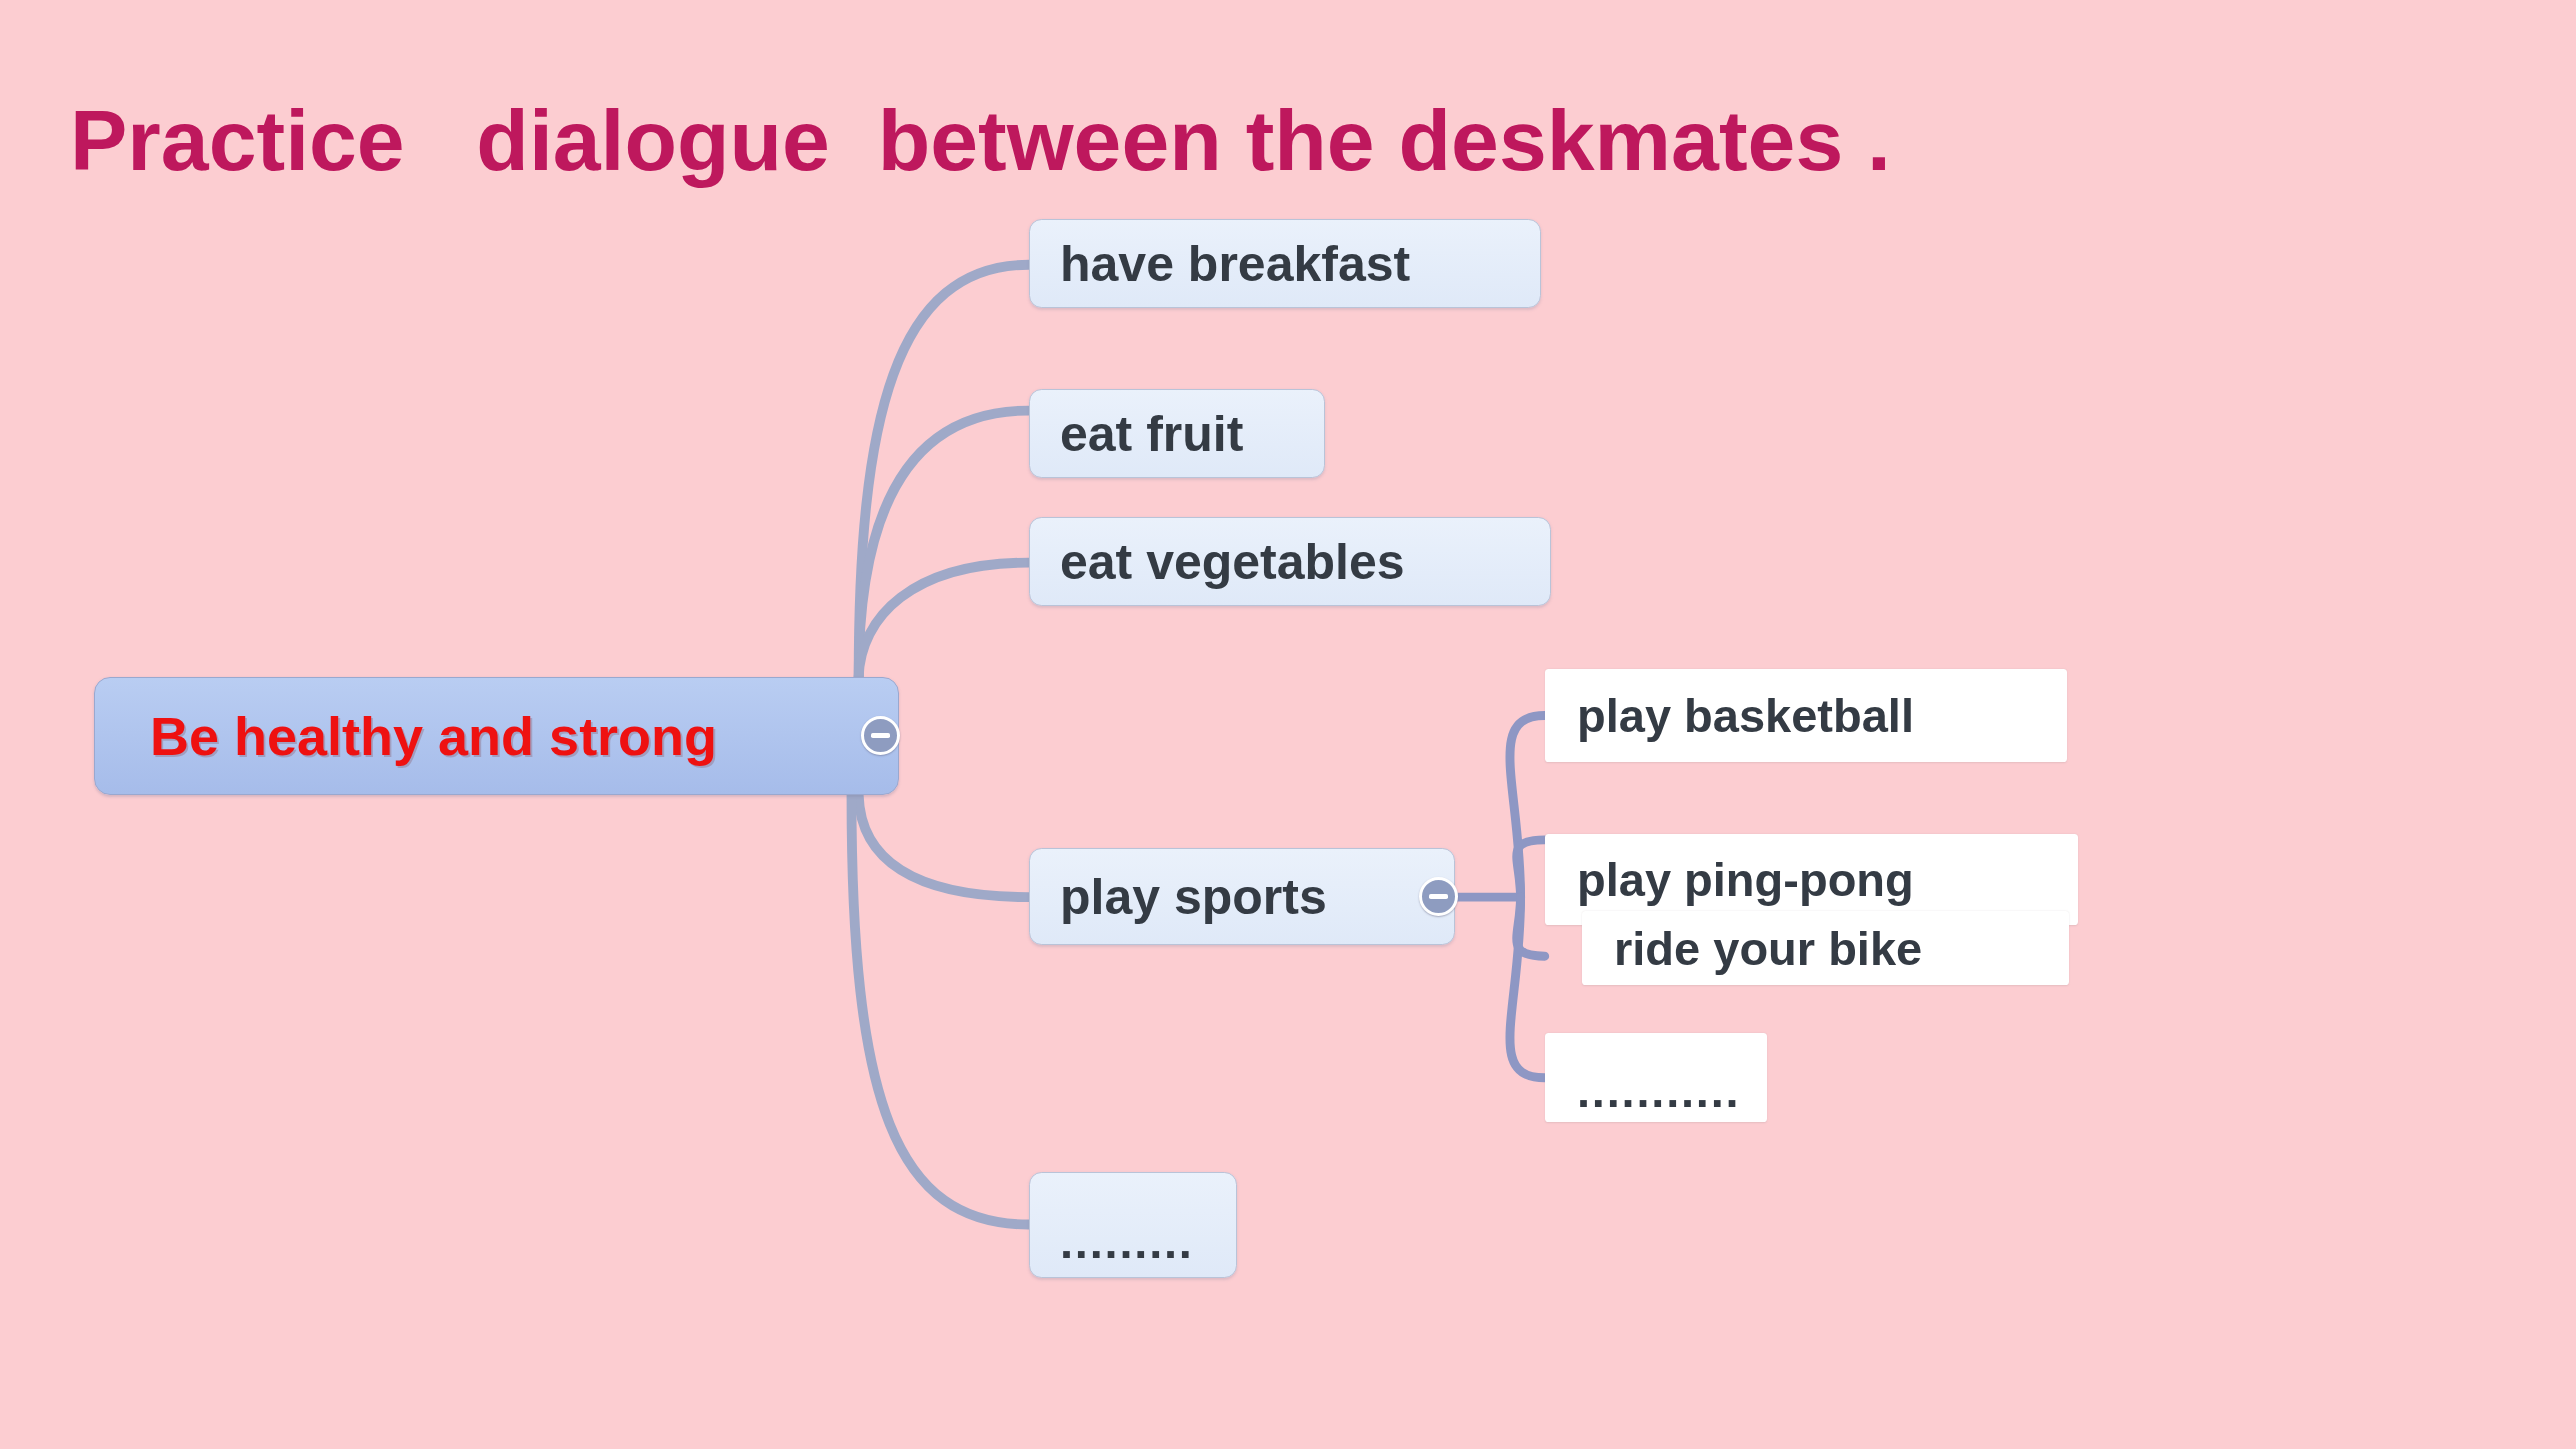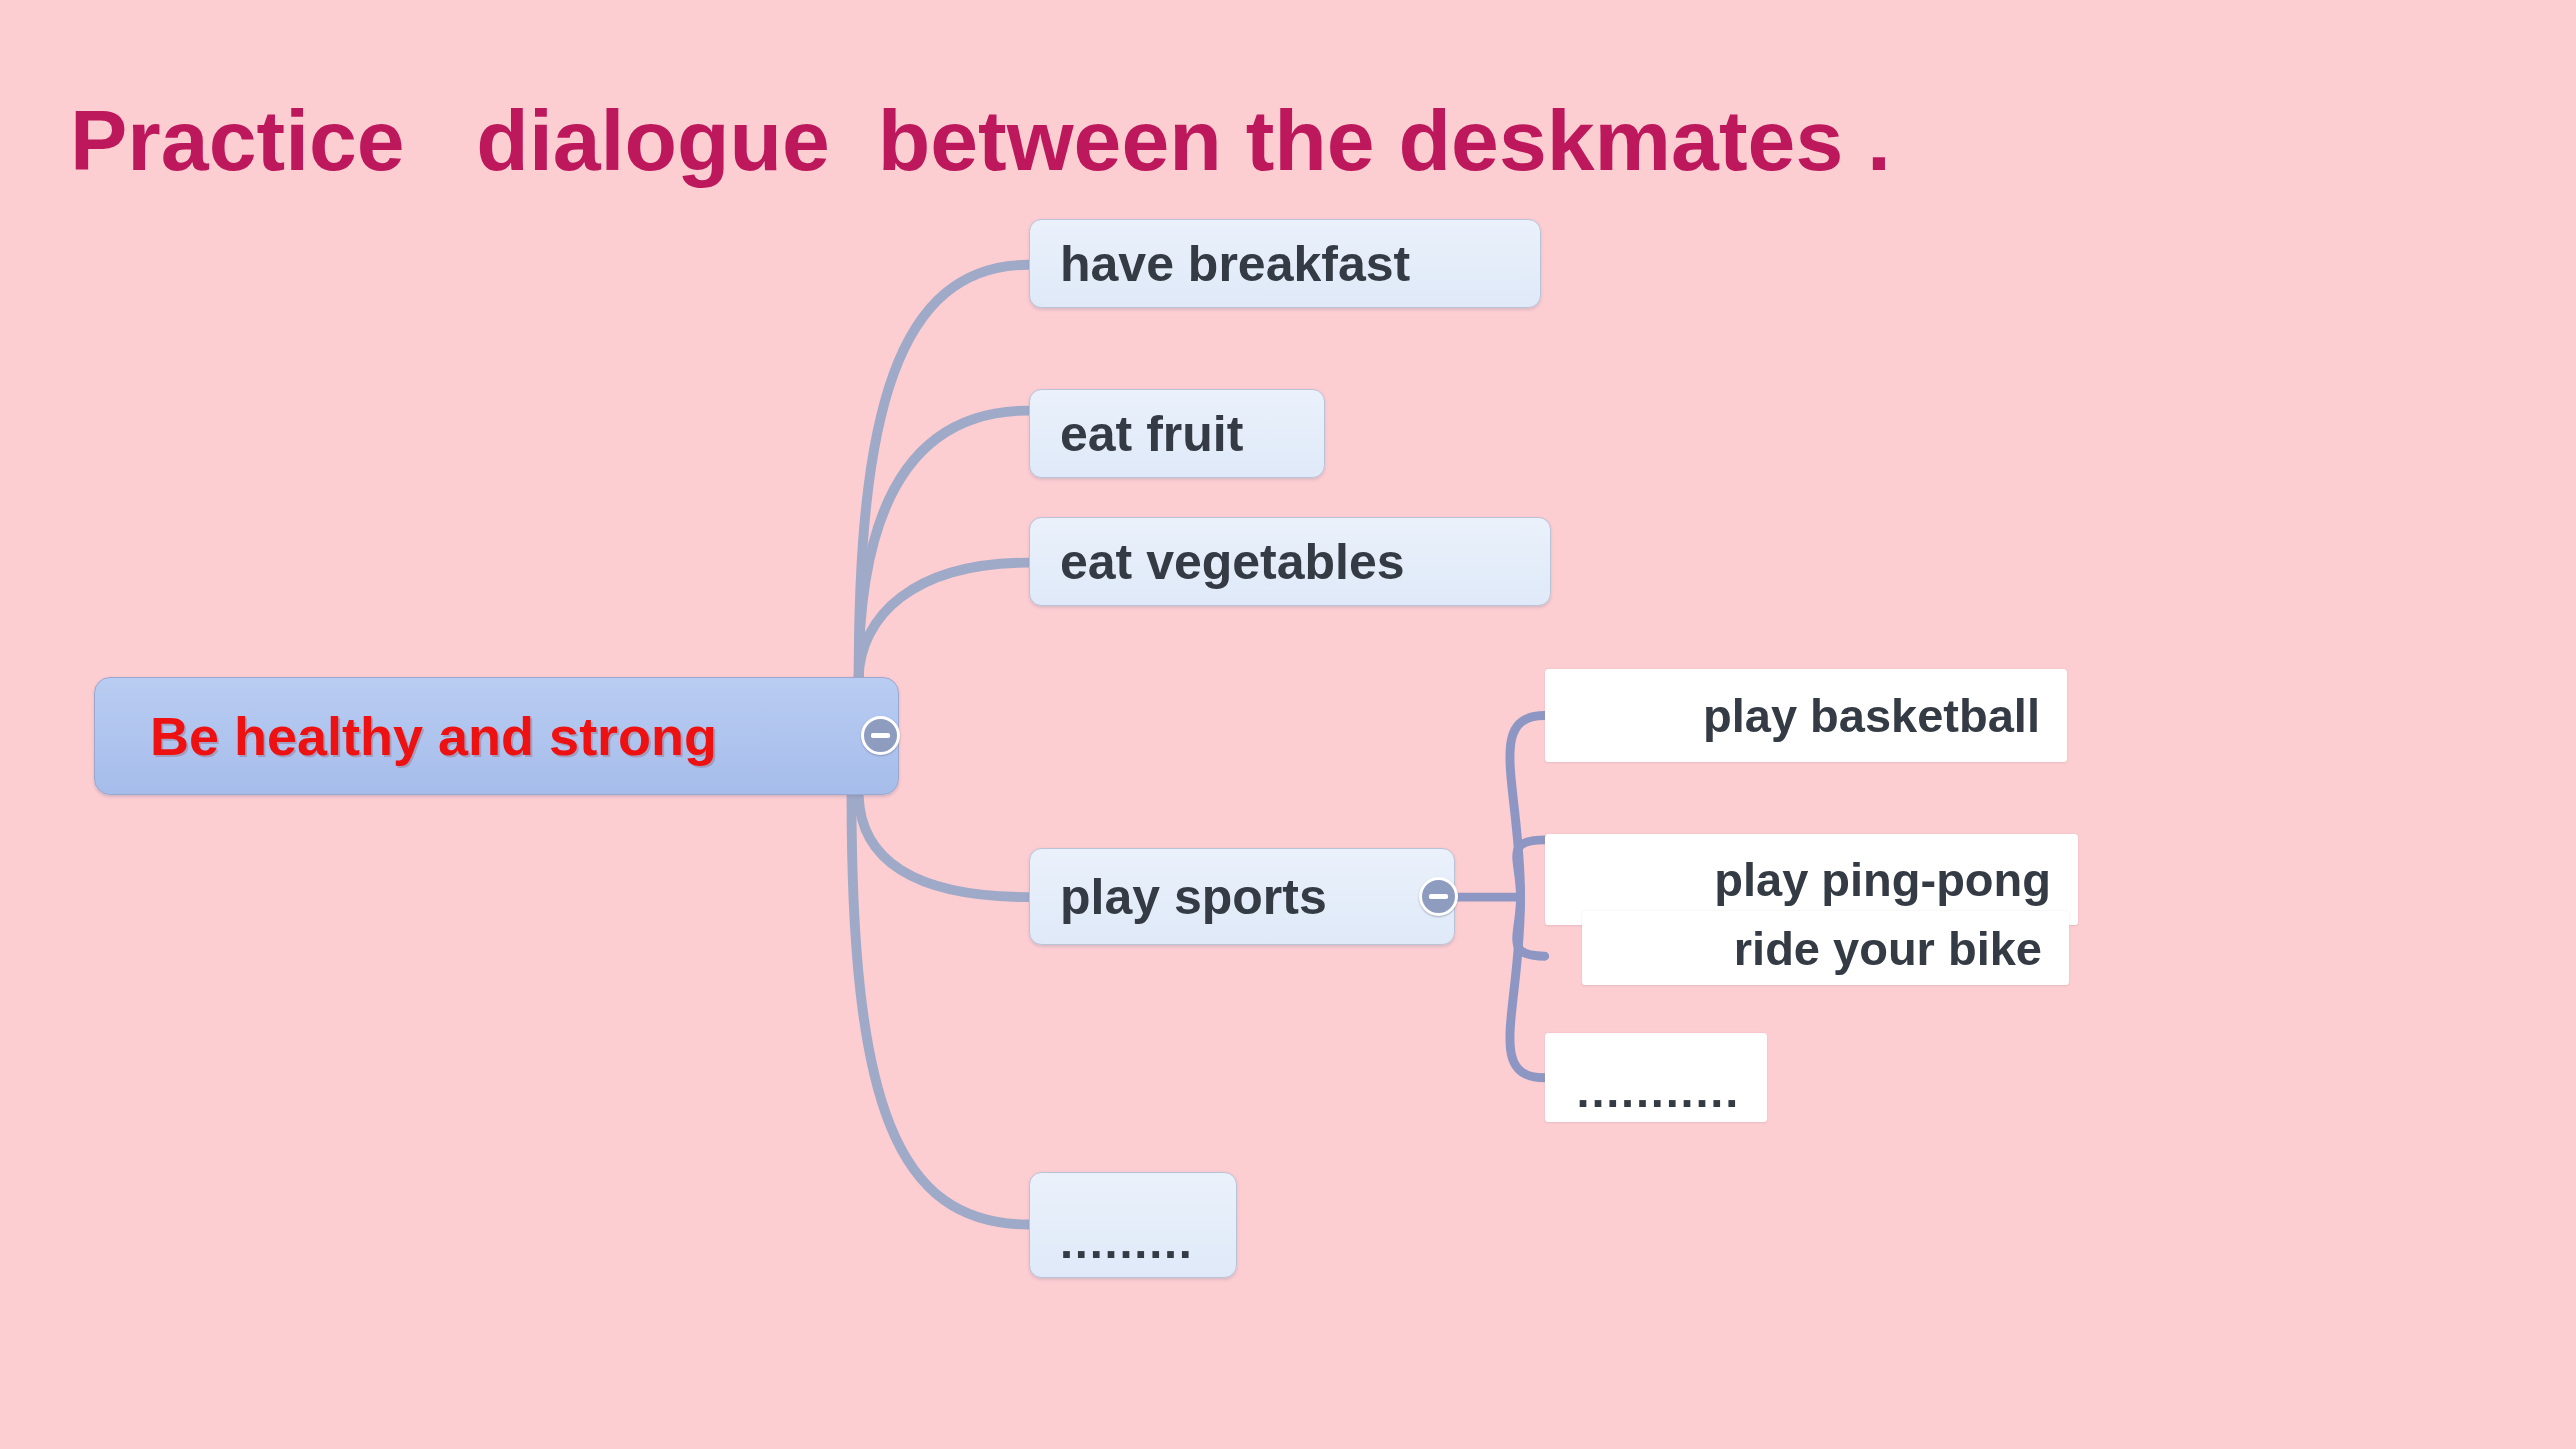--- a/index.html
+++ b/index.html
@@ -86,23 +86,22 @@
   .node-l1 .label {
     font-size: 50px;
   }
 
   
   .node-l2 {
     background: #ffffff;
     border: none;
     border-radius: 3.6px;
     box-shadow: 0 0.9px 1.8px rgba(150,130,135,0.22);
-    padding-left: 19px;
+    padding-left: 32px;
     padding-right: 27px;
-    justify-content: flex-end;
   }
   .node-l2 .label {
     font-size: 47px;
   }
 
   
   #node-have-breakfast { left: 1029px; top: 219px;  width: 512px;  height: 89px; }
   #node-eat-fruit      { left: 1029px; top: 365px;  width: 296px;  height: 89px; margin-top: 24px; }
   #node-eat-vegetables { left: 1029px; top: 517px;  width: 522px;  height: 89px; }
   #node-play-sports    { left: 1029px; top: 848px;  width: 426px;  height: 97px; padding-right: 41px; }

